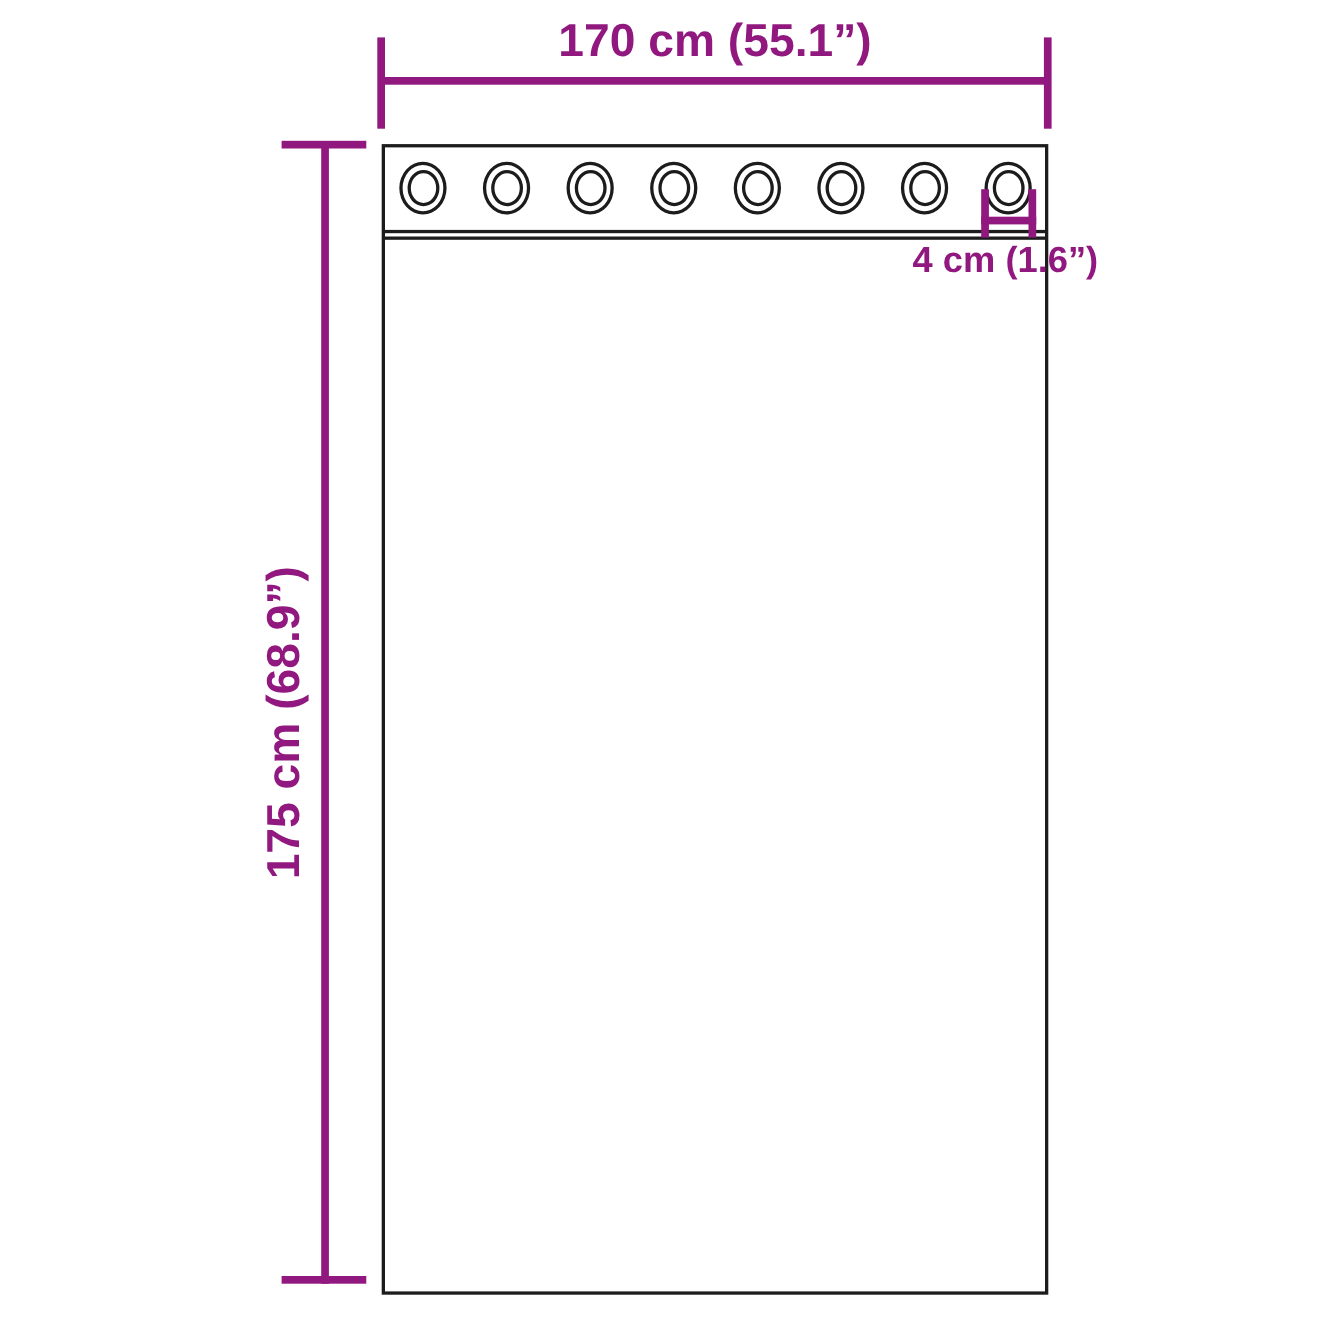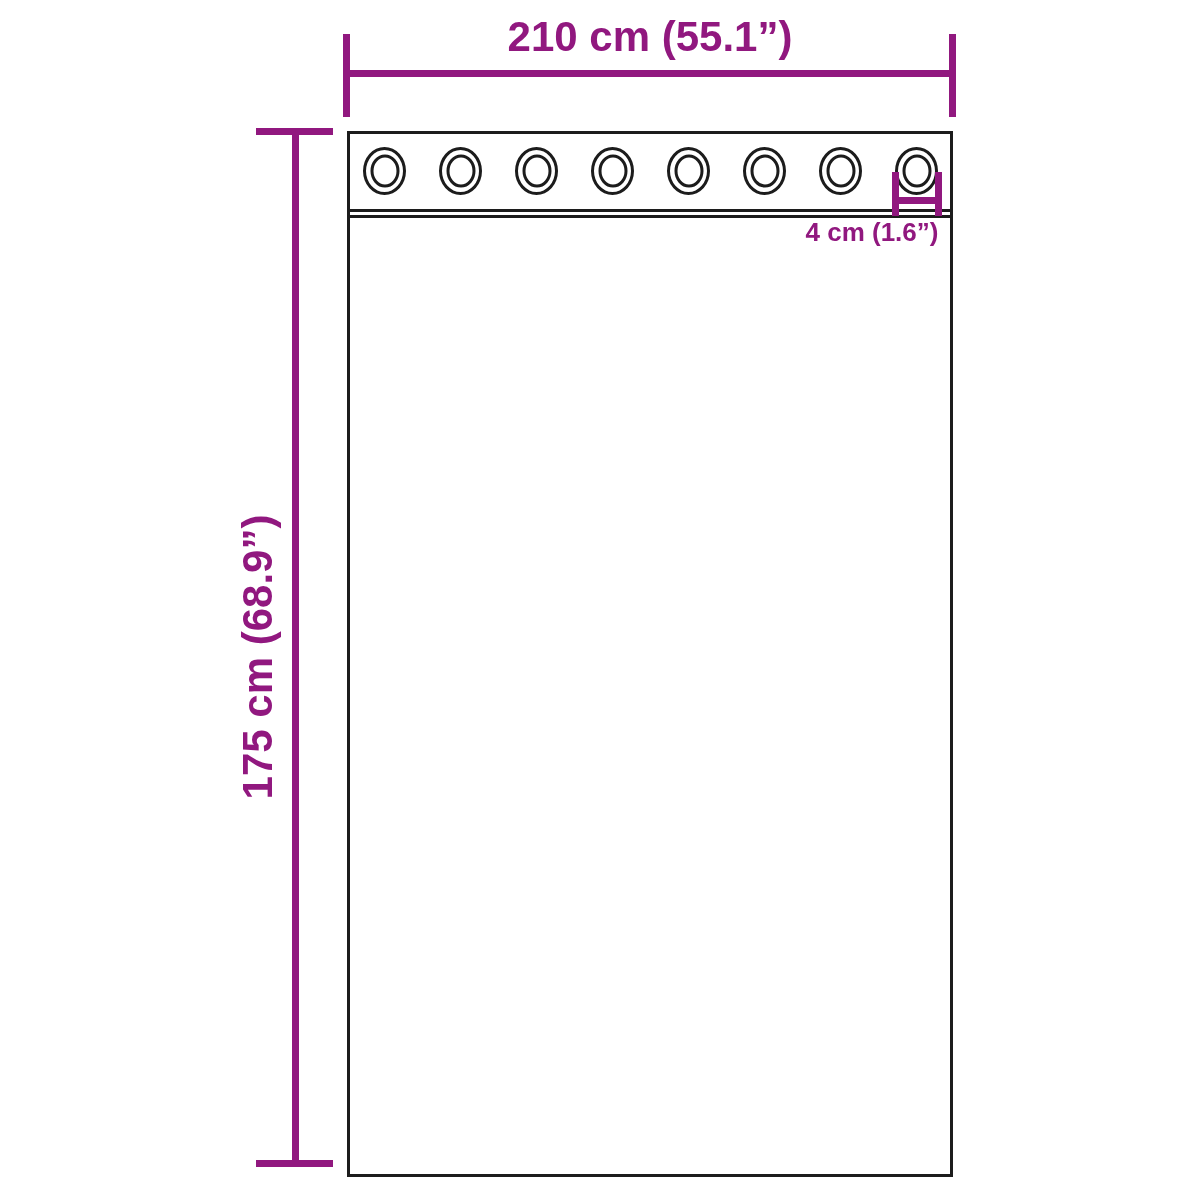--- a/index.html
+++ b/index.html
@@ -83,31 +83,31 @@
     width: 29px; height: 33px;
     border: 3px solid var(--outline-color);
     border-radius: 50%;
   }
 
   
   .grommet-tick-left  { left: 892px; top: 172px; width: 7px; height: 44px; }
   .grommet-tick-right { left: 935px; top: 172px; width: 7px; height: 44px; }
   .grommet-dim-line   { left: 892px; top: 197px; width: 50px; height: 7px; }
   .grommet-label {
-    left: 747px; top: 217px; width: 250px;
+    left: 789px; top: 217px; width: 250px;
     text-align: center;
-    font-size: 26px;
+    font-size: 33px;
   }
 </style>
 </head>
 <body>
 
 <div class="canvas">
 
-  <div class="dim-label width-label">210 cm (55.1”)</div>
+  <div class="dim-label width-label">170 cm (55.1”)</div>
   <div class="dim-bar width-line"></div>
   <div class="dim-bar width-tick-left"></div>
   <div class="dim-bar width-tick-right"></div>
 
   <div class="dim-bar height-line"></div>
   <div class="dim-bar height-tick-top"></div>
   <div class="dim-bar height-tick-bottom"></div>
   <div class="height-label-anchor">
     <div class="dim-label">175 cm (68.9”)</div>
   </div>

